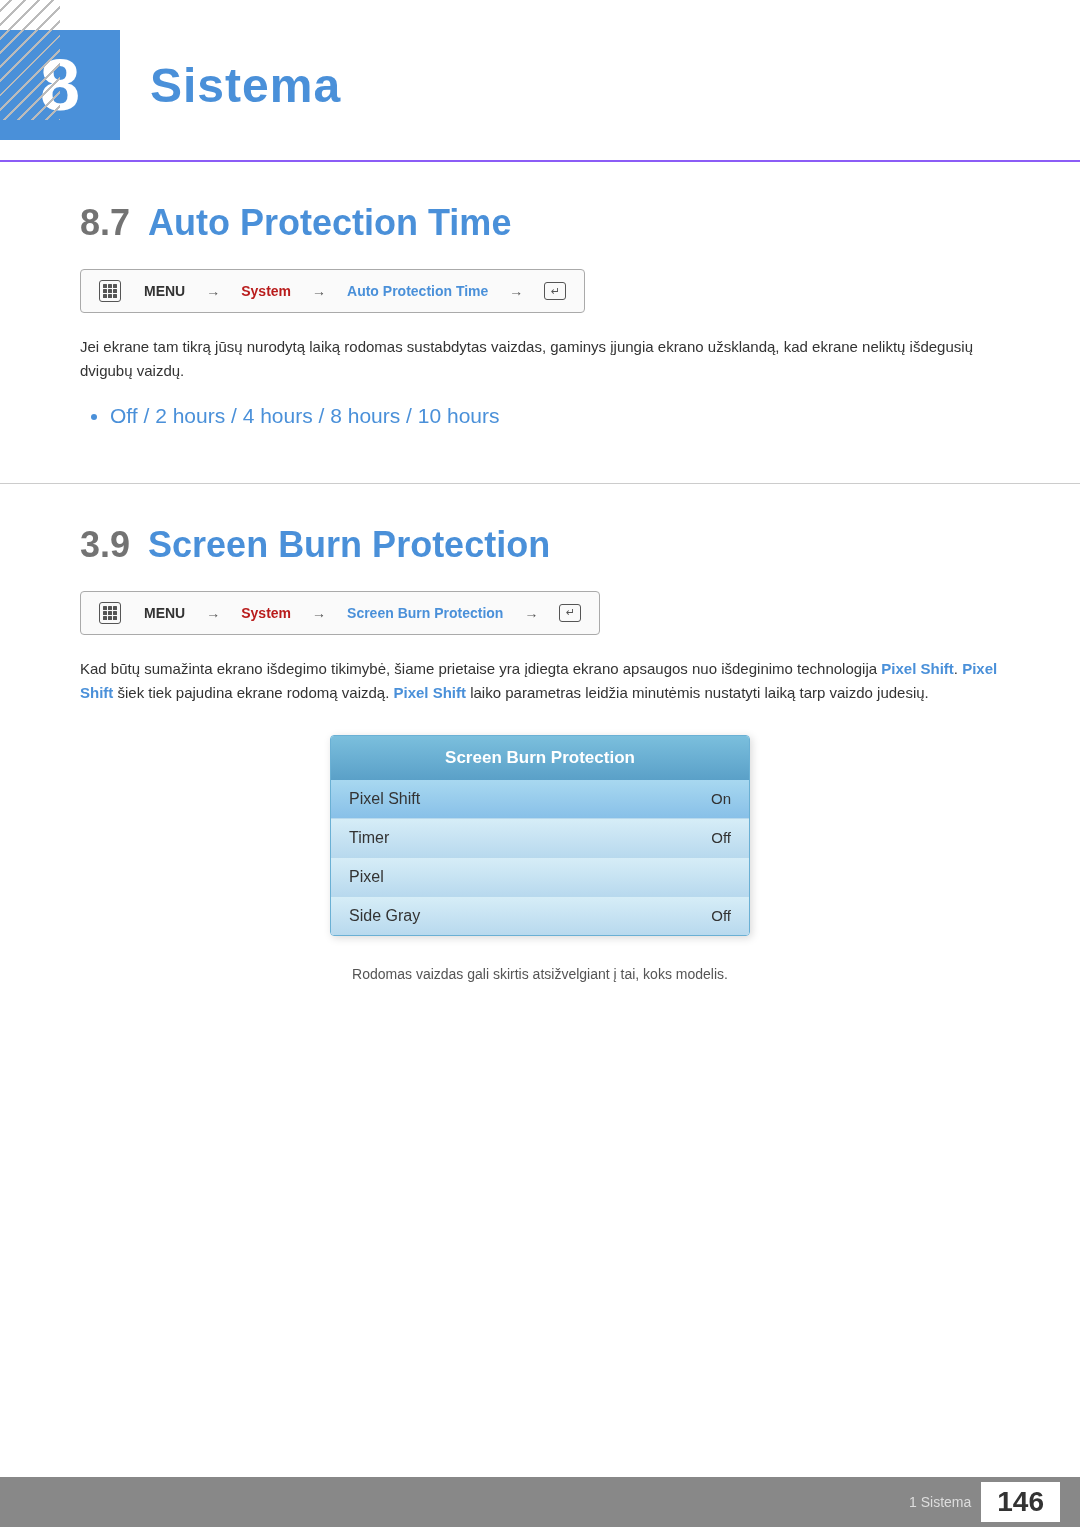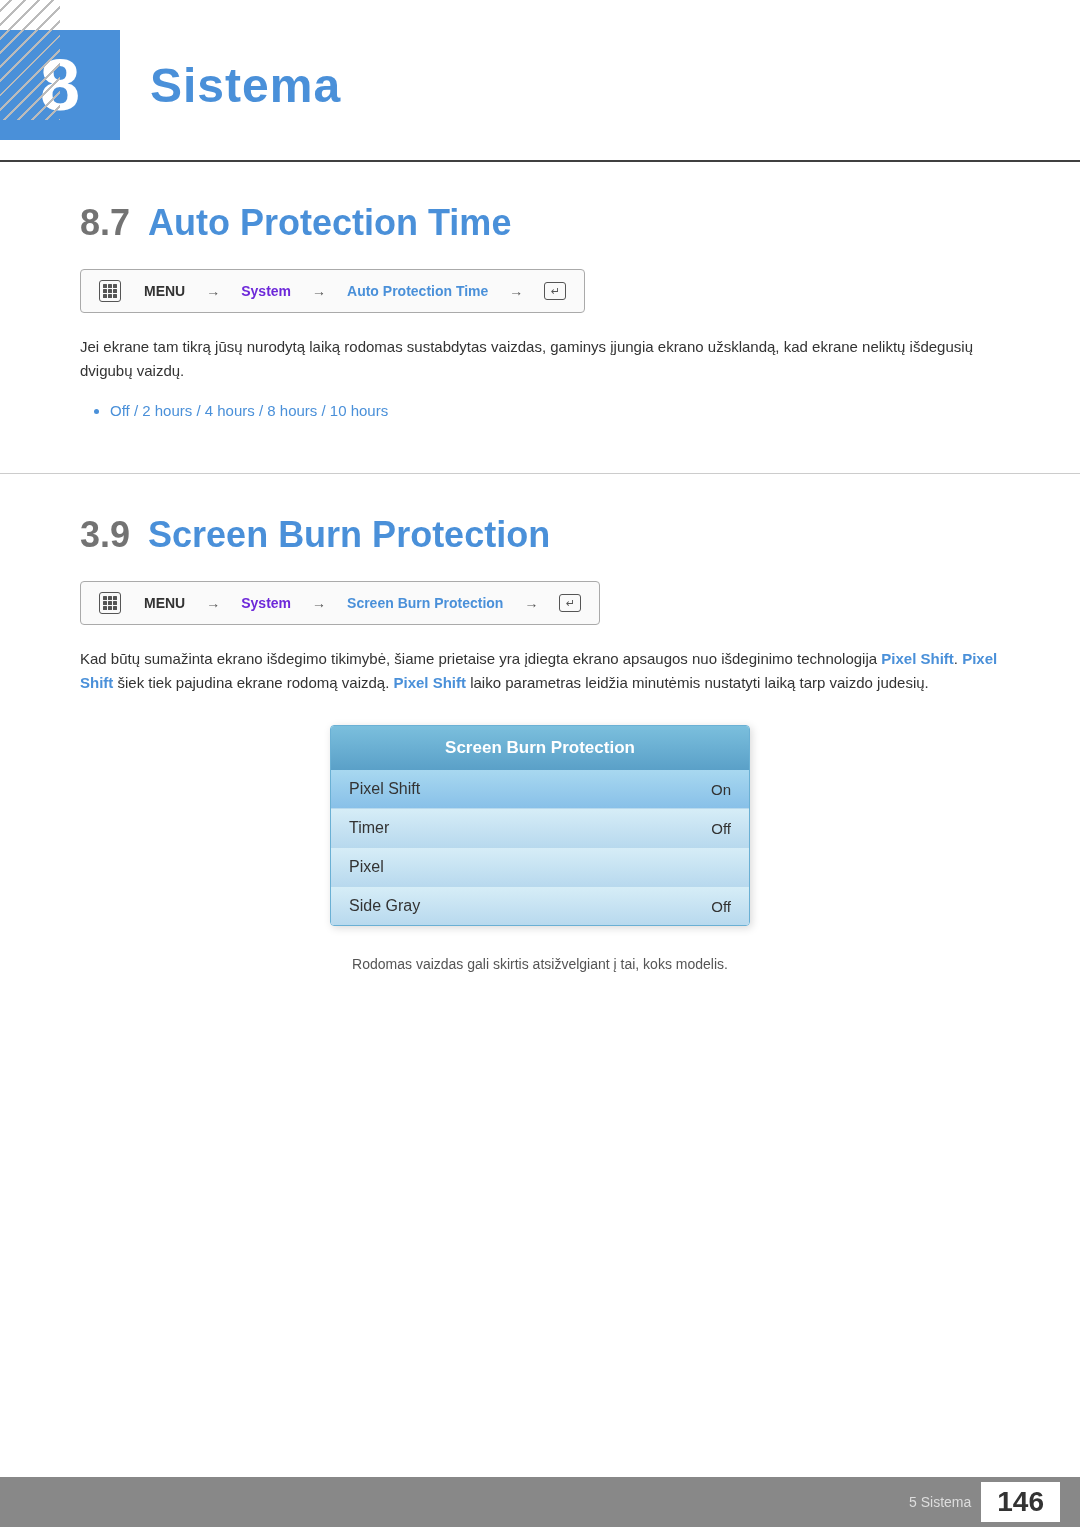--- a/index.html
+++ b/index.html
@@ -11,21 +11,21 @@
       font-family: 'Arial', sans-serif;
       color: #333333;
       position: relative;
     }
 
     
     .chapter-header {
       display: flex;
       align-items: center;
       padding: 30px 60px 20px 0;
-      border-bottom: 2px solid #404040;
+      border-bottom: 2px solid #8b5cf6;
       margin-bottom: 40px;
     }
 
     .chapter-number-box {
       background: #4a90d9;
       color: white;
       font-size: 72px;
       font-weight: bold;
       width: 120px;
       height: 110px;
@@ -139,21 +139,21 @@
       font-size: 14px;
     }
 
     .menu-word {
       font-weight: bold;
       color: #333;
       font-size: 14px;
     }
 
     .menu-system {
-      color: #6d28d9;
+      color: #b91c1c;
       font-weight: bold;
       font-size: 14px;
     }
 
     .menu-item {
       color: #4a90d9;
       font-weight: bold;
       font-size: 14px;
     }
 
@@ -182,21 +182,21 @@
       font-weight: bold;
     }
 
     
     .bullet-list {
       margin-left: 30px;
       margin-bottom: 16px;
     }
 
     .bullet-item {
-      font-size: 15px;
+      font-size: 21px;
       line-height: 1.6;
       color: #4a90d9;
       list-style: disc;
     }
 
     
     .dialog-container {
       display: flex;
       justify-content: center;
       margin: 30px 0;
@@ -395,15 +395,15 @@
         <span class="dialog-row-label">Side Gray</span>
         <span class="dialog-row-value">Off</span>
       </div>
     </div>
   </div>
 
   <p class="footer-note">Rodomas vaizdas gali skirtis atsižvelgiant į tai, koks modelis.</p>
 </div>
 
 <div class="page-footer">
-  <span class="footer-chapter-label">5 Sistema</span>
+  <span class="footer-chapter-label">1 Sistema</span>
   <span class="footer-page-number">146</span>
 </div>
 
 </body></html>

